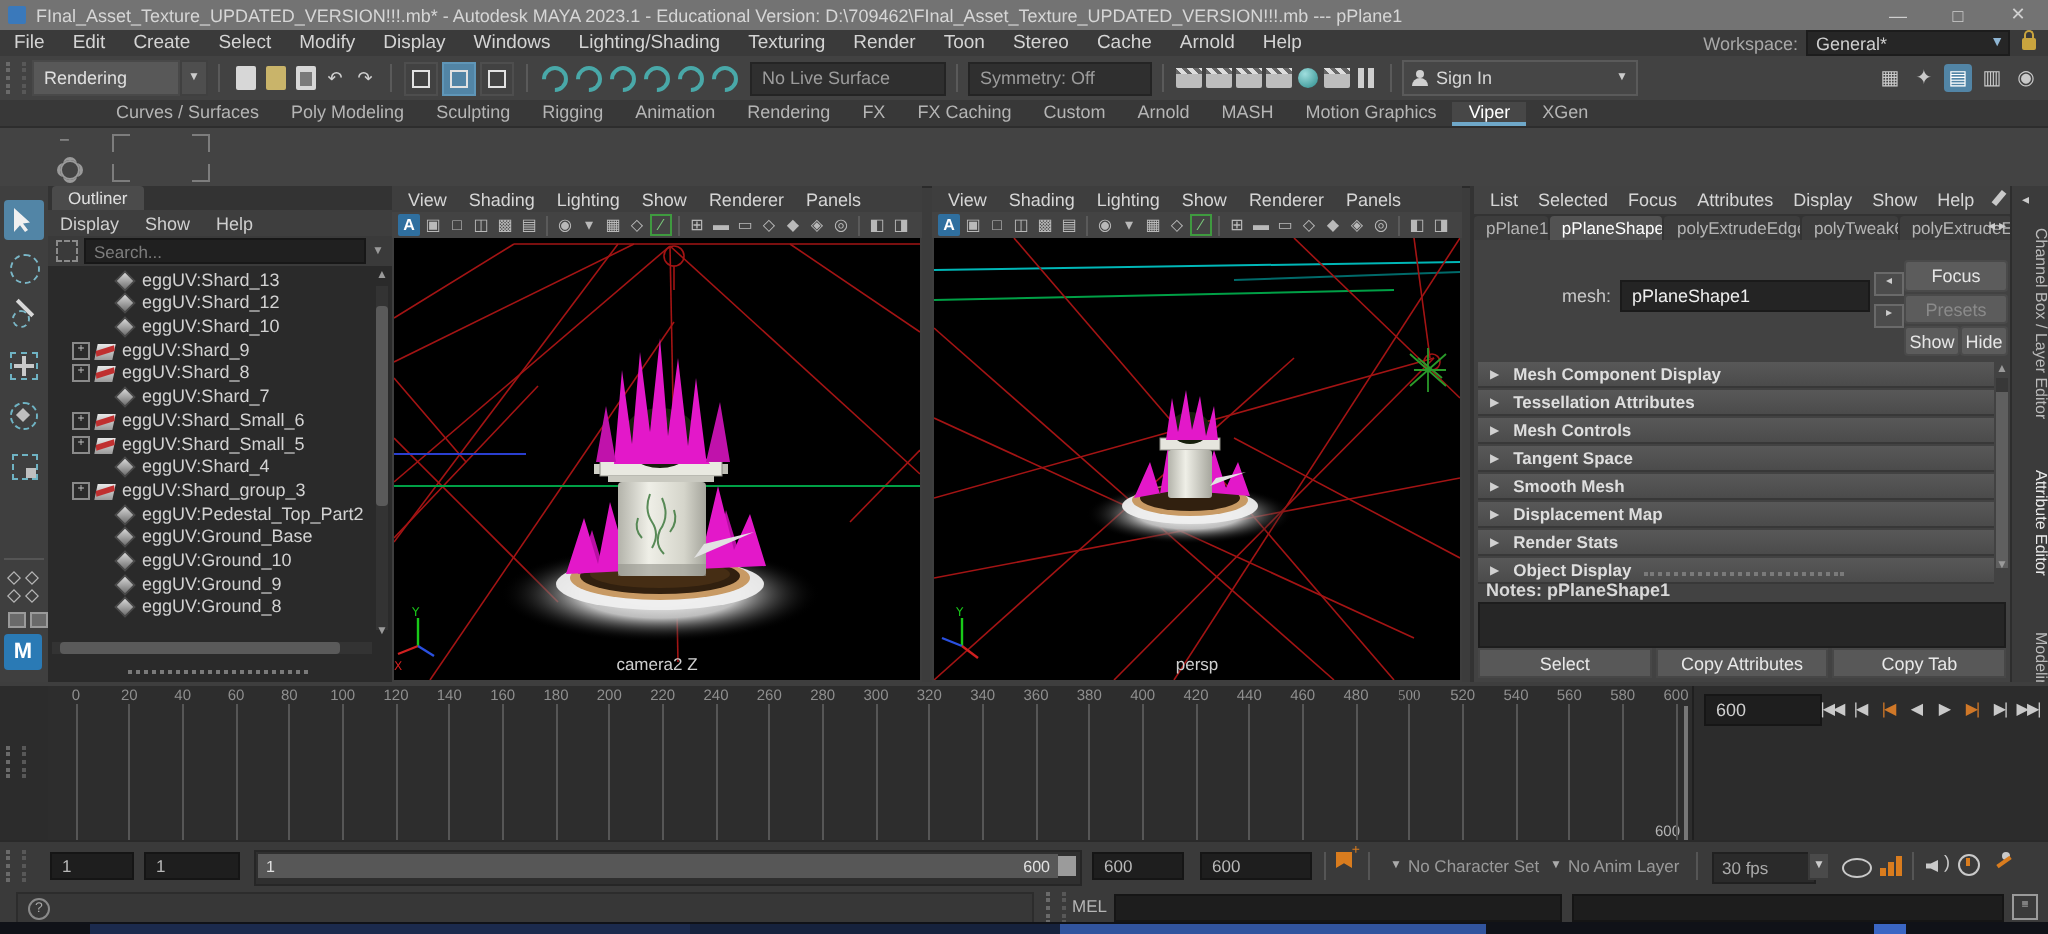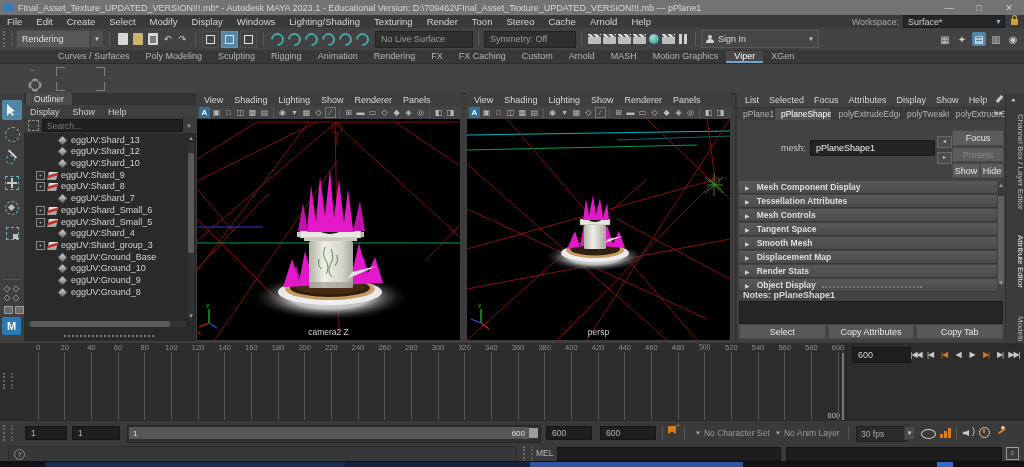--- a/index.html
+++ b/index.html
@@ -224,21 +224,21 @@
       <span class="mi">Render</span>
       <span class="mi">Toon</span>
       <span class="mi">Stereo</span>
       <span class="mi">Cache</span>
       <span class="mi">Arnold</span>
       <span class="mi">Help</span>
     </div>
   <div class="abs" style="left:0;top:15px;width:1024px;height:13px;pointer-events:none;display:flex;align-items:center;">
     <span class="ws-label" style="margin-left:auto;">Workspace:</span>
     <span class="ws-field">
-        <span>Surface*</span>
+        <span>General*</span>
         <span class="arr">▼</span>
       </span>
     <span class="lock"></span>
   </div>
 
   <div class="abs statusline">
     <span class="grip"></span>
     <span class="menuset">Rendering</span>
     <span class="dd-arrow">▼</span>
     <span class="sep"></span>
@@ -416,20 +416,25 @@
         </div>
         <div class="oitem mesh">
           <span class="oexp" style="visibility: hidden;">+</span>
           <span class="oicon"></span>
           <span class="olabel">eggUV:Shard_4</span>
         </div>
         <div class="oitem expand group">
           <span class="oexp">+</span>
           <span class="oicon"></span>
           <span class="olabel">eggUV:Shard_group_3</span>
+        </div>
+        <div class="oitem mesh">
+          <span class="oexp" style="visibility: hidden;">+</span>
+          <span class="oicon"></span>
+          <span class="olabel">eggUV:Pedestal_Top_Part2</span>
         </div>
         <div class="oitem mesh">
           <span class="oexp" style="visibility: hidden;">+</span>
           <span class="oicon"></span>
           <span class="olabel">eggUV:Ground_Base</span>
         </div>
         <div class="oitem mesh">
           <span class="oexp" style="visibility: hidden;">+</span>
           <span class="oicon"></span>
           <span class="olabel">eggUV:Ground_10</span>

